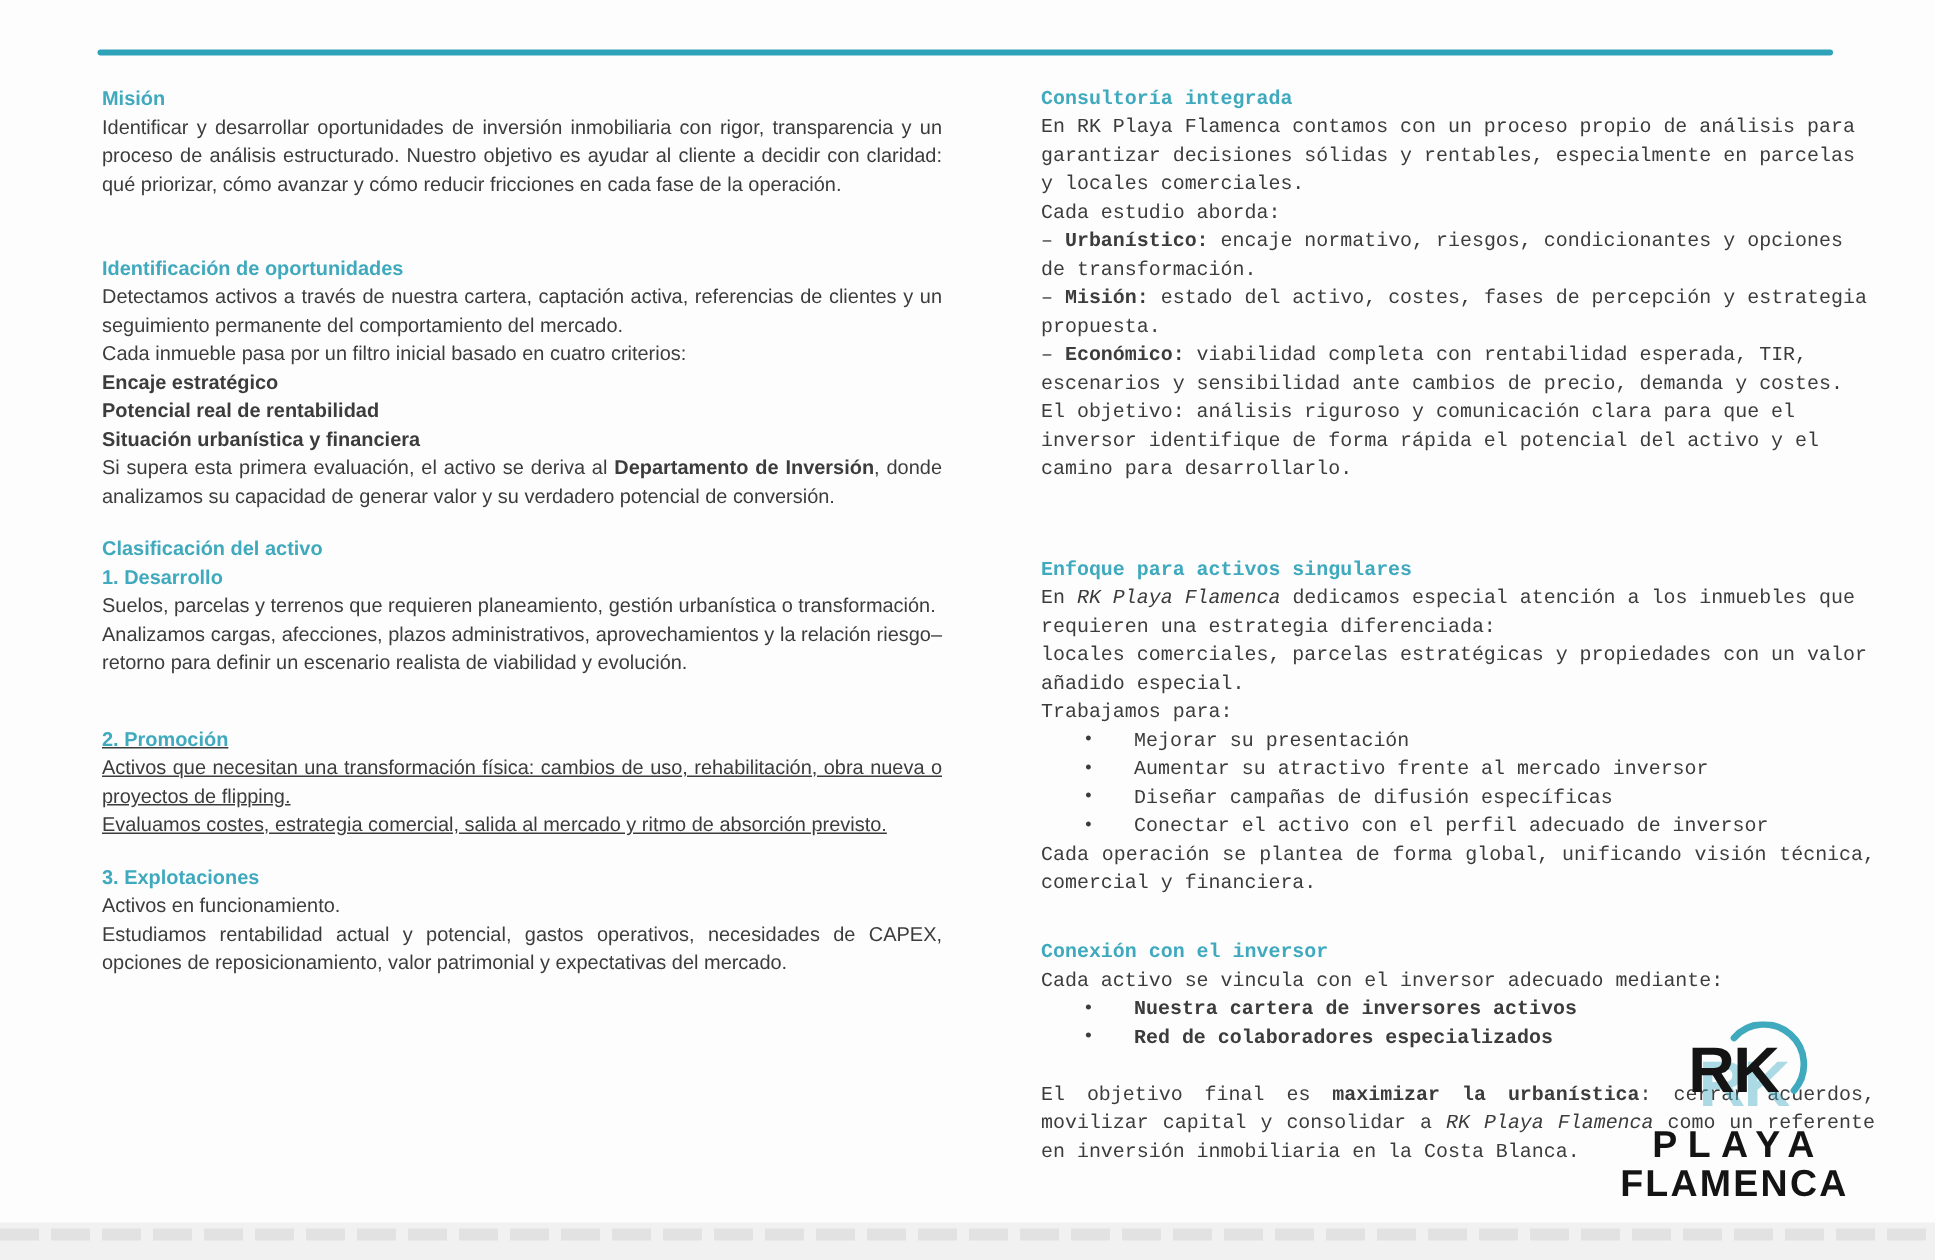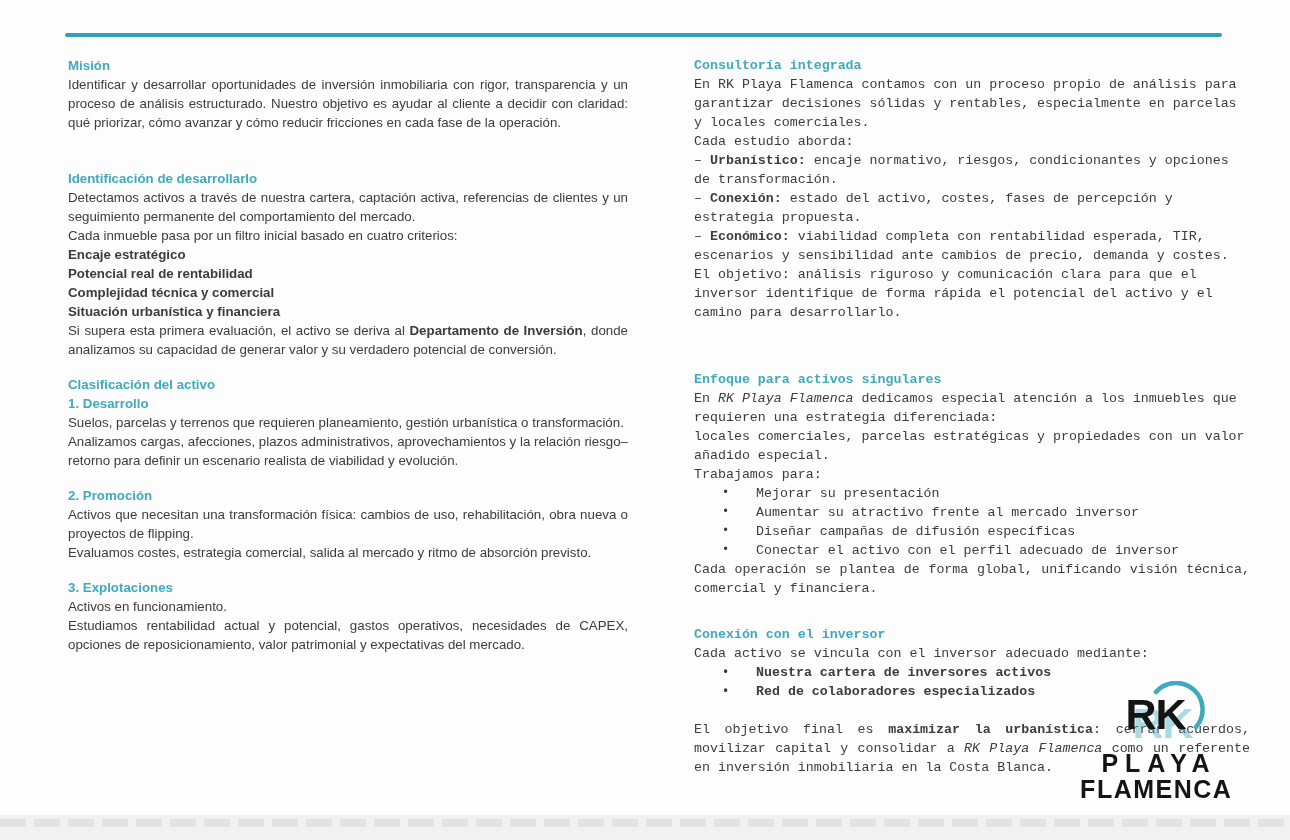--- a/index.html
+++ b/index.html
@@ -25,21 +25,21 @@
   }
   .col{
     position:absolute;top:56px;
     font-size:13.3px;line-height:19px;
   }
   .col-left{left:68px;width:560px;}
   .col-right{left:694px;width:556px;font-family:Liberation Mono, monospace;}
   .sec{margin:0;}
   .col-left .sec.idx1{margin-top:37px;}
   .col-left .sec.idx2{margin-top:16px;}
-  .col-left .sec.idx3{margin-top:16px;}
+  .col-left .sec.idx3{margin-top:32px;text-decoration:underline;}
   .col-left .sec.idx4{margin-top:16px;}
   .col-right .sec.idx1{margin-top:48px;}
   .col-right .sec.idx2{margin-top:27px;}
   .h{color:var(--accent);font-weight:bold;}
   p{margin:0;}
   .just{text-align:justify;}
   .b{font-weight:bold;}
   .i{font-style:italic;}
   ul{margin:0;padding:0;list-style:none;}
   li{position:relative;padding-left:62px;}
@@ -94,26 +94,25 @@
 
 <div class="page">
   <div class="top-rule"></div>
 
   <div class="col col-left">
       <section class="sec idx0">
         <div class="h">Misión</div>
         <p class="just"><span>Identificar y desarrollar oportunidades de inversión inmobiliaria con rigor, transparencia y un proceso de análisis estructurado. Nuestro objetivo es ayudar al cliente a decidir con claridad: qué priorizar, cómo avanzar y cómo reducir fricciones en cada fase de la operación.</span></p>
       </section>
       <section class="sec idx1">
-        <div class="h">Identificación de desarrollarlo</div>
+        <div class="h">Identificación de oportunidades</div>
         <p class="just"><span>Detectamos activos a través de nuestra cartera, captación activa, referencias de clientes y un seguimiento permanente del comportamiento del mercado.</span></p>
         <p><span>Cada inmueble pasa por un filtro inicial basado en cuatro criterios:</span></p>
         <p class="b"><span>Encaje estratégico</span></p>
         <p class="b"><span>Potencial real de rentabilidad</span></p>
-        <p class="b"><span>Complejidad técnica y comercial</span></p>
         <p class="b"><span>Situación urbanística y financiera</span></p>
         <p class="just"><span>Si supera esta primera evaluación, el activo se deriva al </span><span class="b">Departamento de Inversión</span><span>, donde analizamos su capacidad de generar valor y su verdadero potencial de conversión.</span></p>
       </section>
       <section class="sec idx2">
         <div class="h">Clasificación del activo</div>
         <div class="h">1. Desarrollo</div>
         <p class="just"><span>Suelos, parcelas y terrenos que requieren planeamiento, gestión urbanística o transformación.</span></p>
         <p class="just"><span>Analizamos cargas, afecciones, plazos administrativos, aprovechamientos y la relación riesgo–retorno para definir un escenario realista de viabilidad y evolución.</span></p>
       </section>
       <section class="sec idx3">
@@ -126,21 +125,21 @@
         <p><span>Activos en funcionamiento.</span></p>
         <p class="just"><span>Estudiamos rentabilidad actual y potencial, gastos operativos, necesidades de CAPEX, opciones de reposicionamiento, valor patrimonial y expectativas del mercado.</span></p>
       </section>
     </div>
   <div class="col col-right">
       <section class="sec idx0">
         <div class="h">Consultoría integrada</div>
         <p><span>En RK Playa Flamenca contamos con un proceso propio de análisis para garantizar decisiones sólidas y rentables, especialmente en parcelas y locales comerciales.</span></p>
         <p><span>Cada estudio aborda:</span></p>
         <p><span>– </span><span class="b">Urbanístico:</span><span> encaje normativo, riesgos, condicionantes y opciones de transformación.</span></p>
-        <p><span>– </span><span class="b">Conexión:</span><span> estado del activo, costes, fases de percepción y estrategia propuesta.</span></p>
+        <p><span>– </span><span class="b">Misión:</span><span> estado del activo, costes, fases de percepción y estrategia propuesta.</span></p>
         <p><span>– </span><span class="b">Económico:</span><span> viabilidad completa con rentabilidad esperada, TIR, escenarios y sensibilidad ante cambios de precio, demanda y costes.</span></p>
         <p><span>El objetivo: análisis riguroso y comunicación clara para que el inversor identifique de forma rápida el potencial del activo y el camino para desarrollarlo.</span></p>
       </section>
       <section class="sec idx1">
         <div class="h">Enfoque para activos singulares</div>
         <p><span>En </span><span class="i">RK Playa Flamenca</span><span> dedicamos especial atención a los inmuebles que requieren una estrategia diferenciada:</span></p>
         <p><span>locales comerciales, parcelas estratégicas y propiedades con un valor añadido especial.</span></p>
         <p><span>Trabajamos para:</span></p>
         <ul>
           <li>Mejorar su presentación</li>

